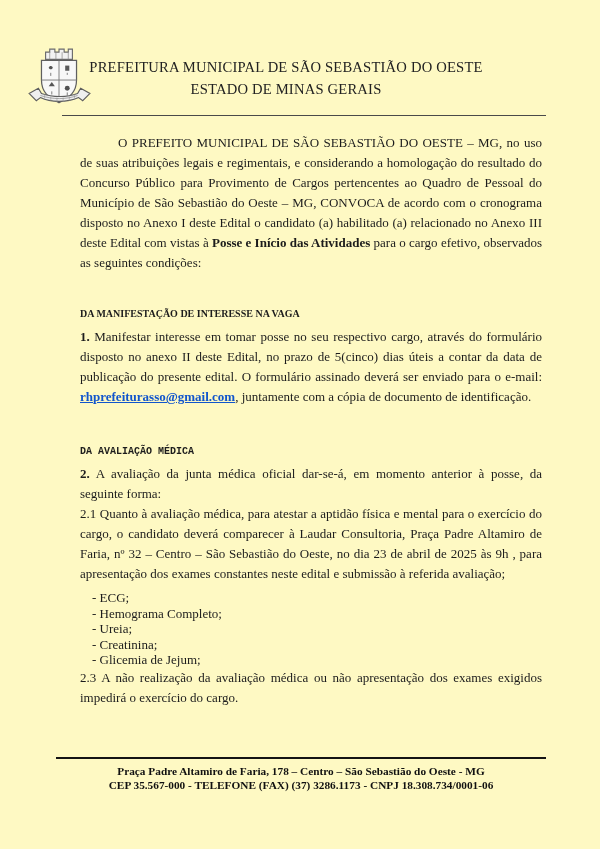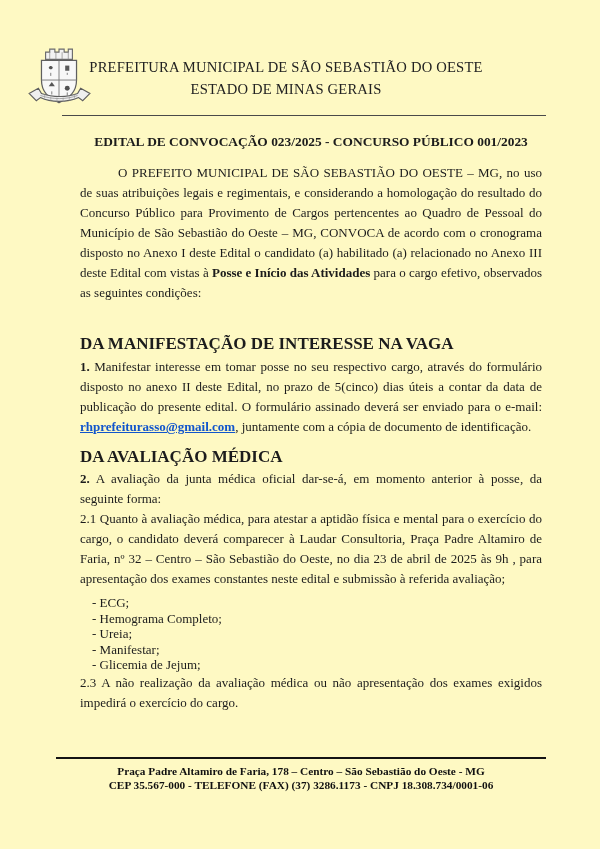--- a/index.html
+++ b/index.html
@@ -18,22 +18,22 @@
     position:absolute; top:115px; left:62px; width:484px; height:0;
     border-top:1.4px solid #4a4a4a;
   }
   .content { position:absolute; top:133px; left:80px; width:462px; font-size:13px; }
   .title {
     text-align:center; font-weight:bold; font-size:13.4px;
     margin:0 0 13px 0; line-height:17px;
   }
   p.para { margin:0; text-align:justify; line-height:20px; }
   .indent { text-indent:38px; }
-  .sec-head { font-weight:bold; font-size:17px; margin:32px 0 5px 0; line-height:17px; }
-  .sec-head.second { margin-top:11px; margin-bottom:4px; }
+  .sec-head { font-weight:bold; font-size:10px; margin:32px 0 5px 0; line-height:17px; }
+  .sec-head.second { margin-top:36px; margin-bottom:4px;font-family:Liberation Mono, monospace; }
   .num { font-weight:bold; }
   .email-link { color:#1155cc; font-weight:bold; text-decoration:underline; cursor:pointer; }
   .exam-list { margin:6px 0 0 12px; line-height:15.5px; }
   .exam-item { display:block; }
   .p23 { margin-top:9px; line-height:17px; text-align:justify; }
   .footer {
     position:absolute; top:757px; left:56px; width:490px;
     border-top:2.6px solid #141414; padding-top:6px;
     text-align:center; font-weight:bold; font-size:11.3px; line-height:13.8px; color:#111;
   }
@@ -66,40 +66,39 @@
 
   <div class="org-block">
     <div>PREFEITURA MUNICIPAL DE SÃO SEBASTIÃO DO OESTE</div>
     <div>ESTADO DE MINAS GERAIS</div>
   </div>
 
   <div class="head-rule"></div>
 
   <div class="content">
 
-    <div class="title">EDITAL DE CONVOCAÇÃO 023/2025 - CONCURSO PÚBLICO 001/2023</div>
 
     <p class="para indent"><span>O PREFEITO MUNICIPAL DE SÃO SEBASTIÃO DO OESTE – MG, no uso de suas atribuições legais e regimentais, e considerando a homologação do resultado do Concurso Público para Provimento de Cargos pertencentes ao Quadro de Pessoal do Município de São Sebastião do Oeste – MG, CONVOCA de acordo com o cronograma disposto no Anexo I deste Edital o candidato (a) habilitado (a) relacionado no Anexo III deste Edital com vistas à </span><strong>Posse e Início das Atividades</strong><span> para o cargo efetivo, observados as seguintes condições:</span></p>
 
     <div class="sec-head">DA MANIFESTAÇÃO DE INTERESSE NA VAGA</div>
 
     <p class="para"><span class="num">1.</span><span> Manifestar interesse em tomar posse no seu respectivo cargo, através do formulário disposto no anexo II deste Edital, no prazo de 5(cinco) dias úteis a contar da data de publicação do presente edital. O formulário assinado deverá ser enviado para o e-mail: </span><a class="email-link">rhprefeiturasso@gmail.com</a><span>, juntamente com a cópia de documento de identificação.</span></p>
 
     <div class="sec-head second">DA AVALIAÇÃO MÉDICA</div>
 
     <p class="para"><span class="num">2.</span><span> A avaliação da junta médica oficial dar-se-á, em momento anterior à posse, da seguinte forma:</span></p>
 
     <p class="para">2.1 Quanto à avaliação médica, para atestar a aptidão física e mental para o exercício do cargo, o candidato deverá comparecer à Laudar Consultoria, Praça Padre Altamiro de Faria, nº 32 – Centro – São Sebastião do Oeste, no dia 23 de abril de 2025 às 9h , para apresentação dos exames constantes neste edital e submissão à referida avaliação;</p>
 
 
     <div class="exam-list">
       <span class="exam-item">- ECG;</span>
       <span class="exam-item">- Hemograma Completo;</span>
       <span class="exam-item">- Ureia;</span>
-      <span class="exam-item">- Manifestar;</span>
+      <span class="exam-item">- Creatinina;</span>
       <span class="exam-item">- Glicemia de Jejum;</span>
     </div>
 
     <p class="para p23">2.3 A não realização da avaliação médica ou não apresentação dos exames exigidos impedirá o exercício do cargo.</p>
 
   </div>
 
   <div class="footer">
     <div>Praça Padre Altamiro de Faria, 178 – Centro – São Sebastião do Oeste - MG</div>
     <div>CEP 35.567-000 - TELEFONE (FAX) (37) 3286.1173 - CNPJ 18.308.734/0001-06</div>

